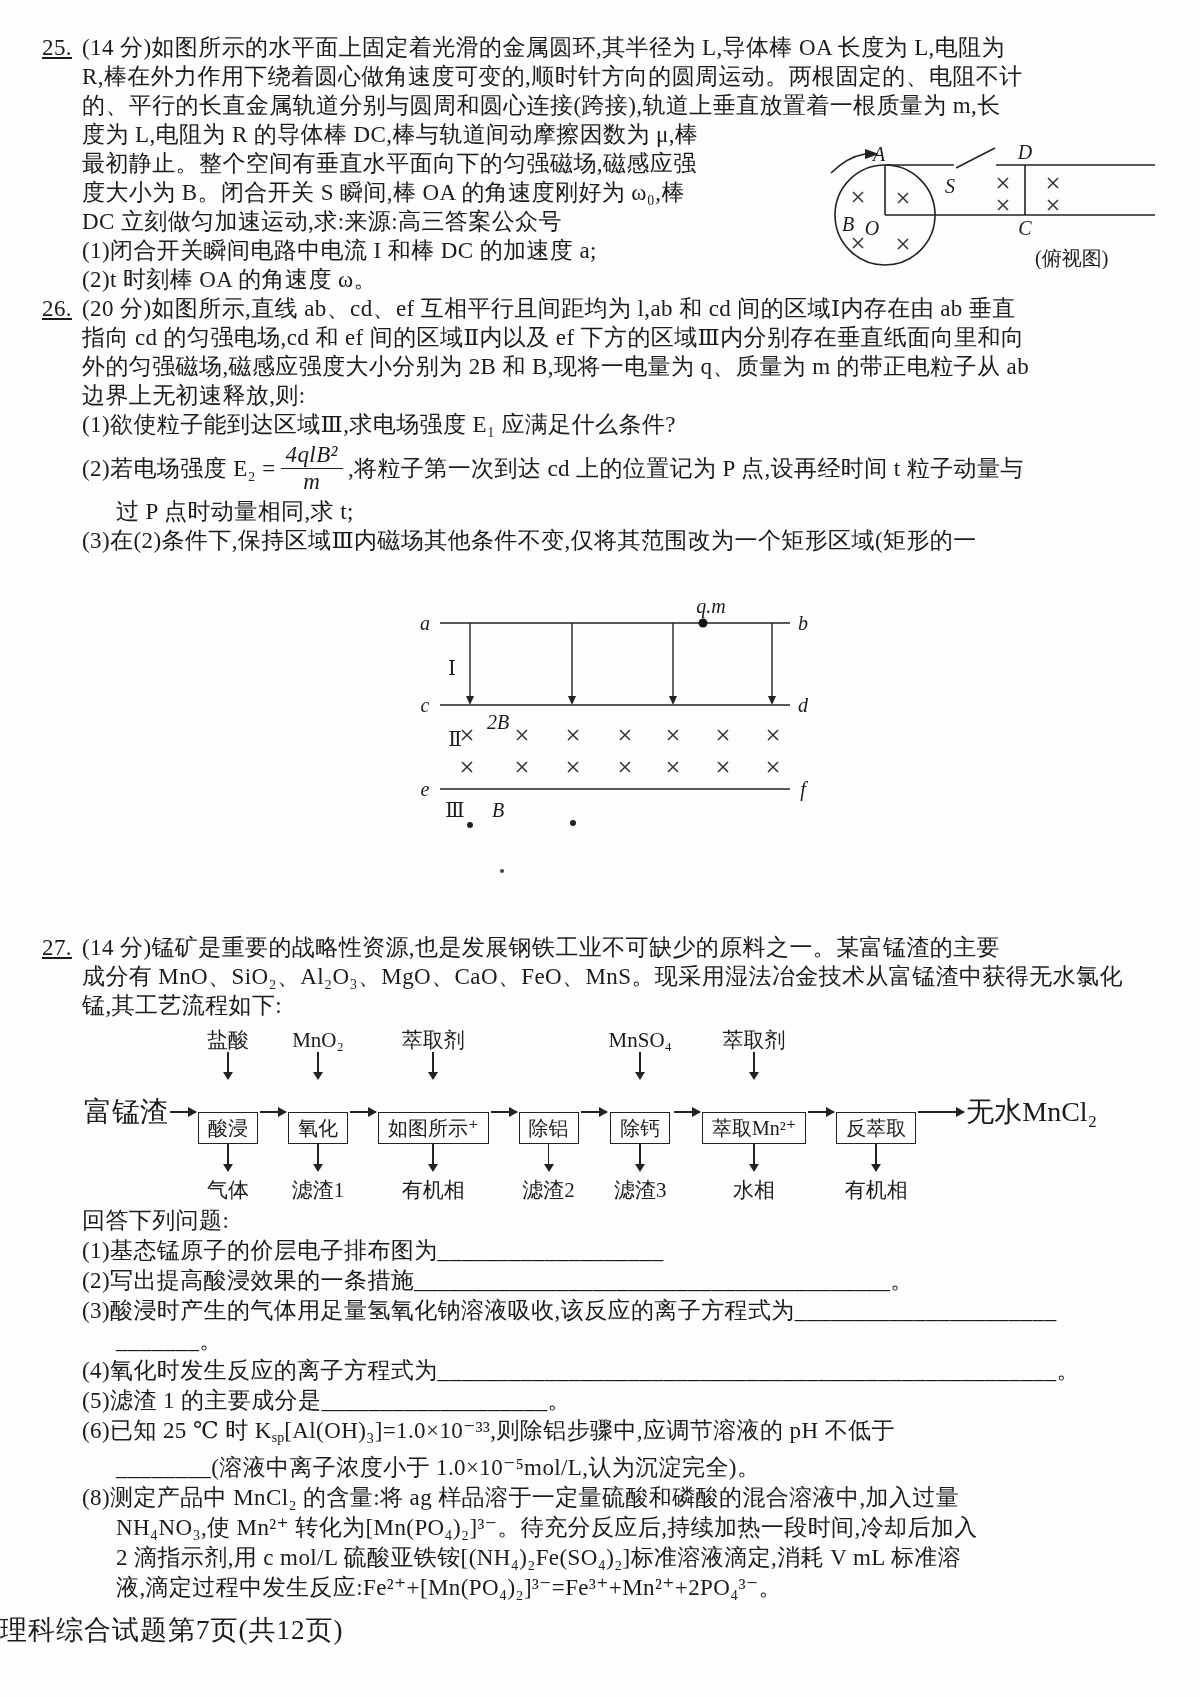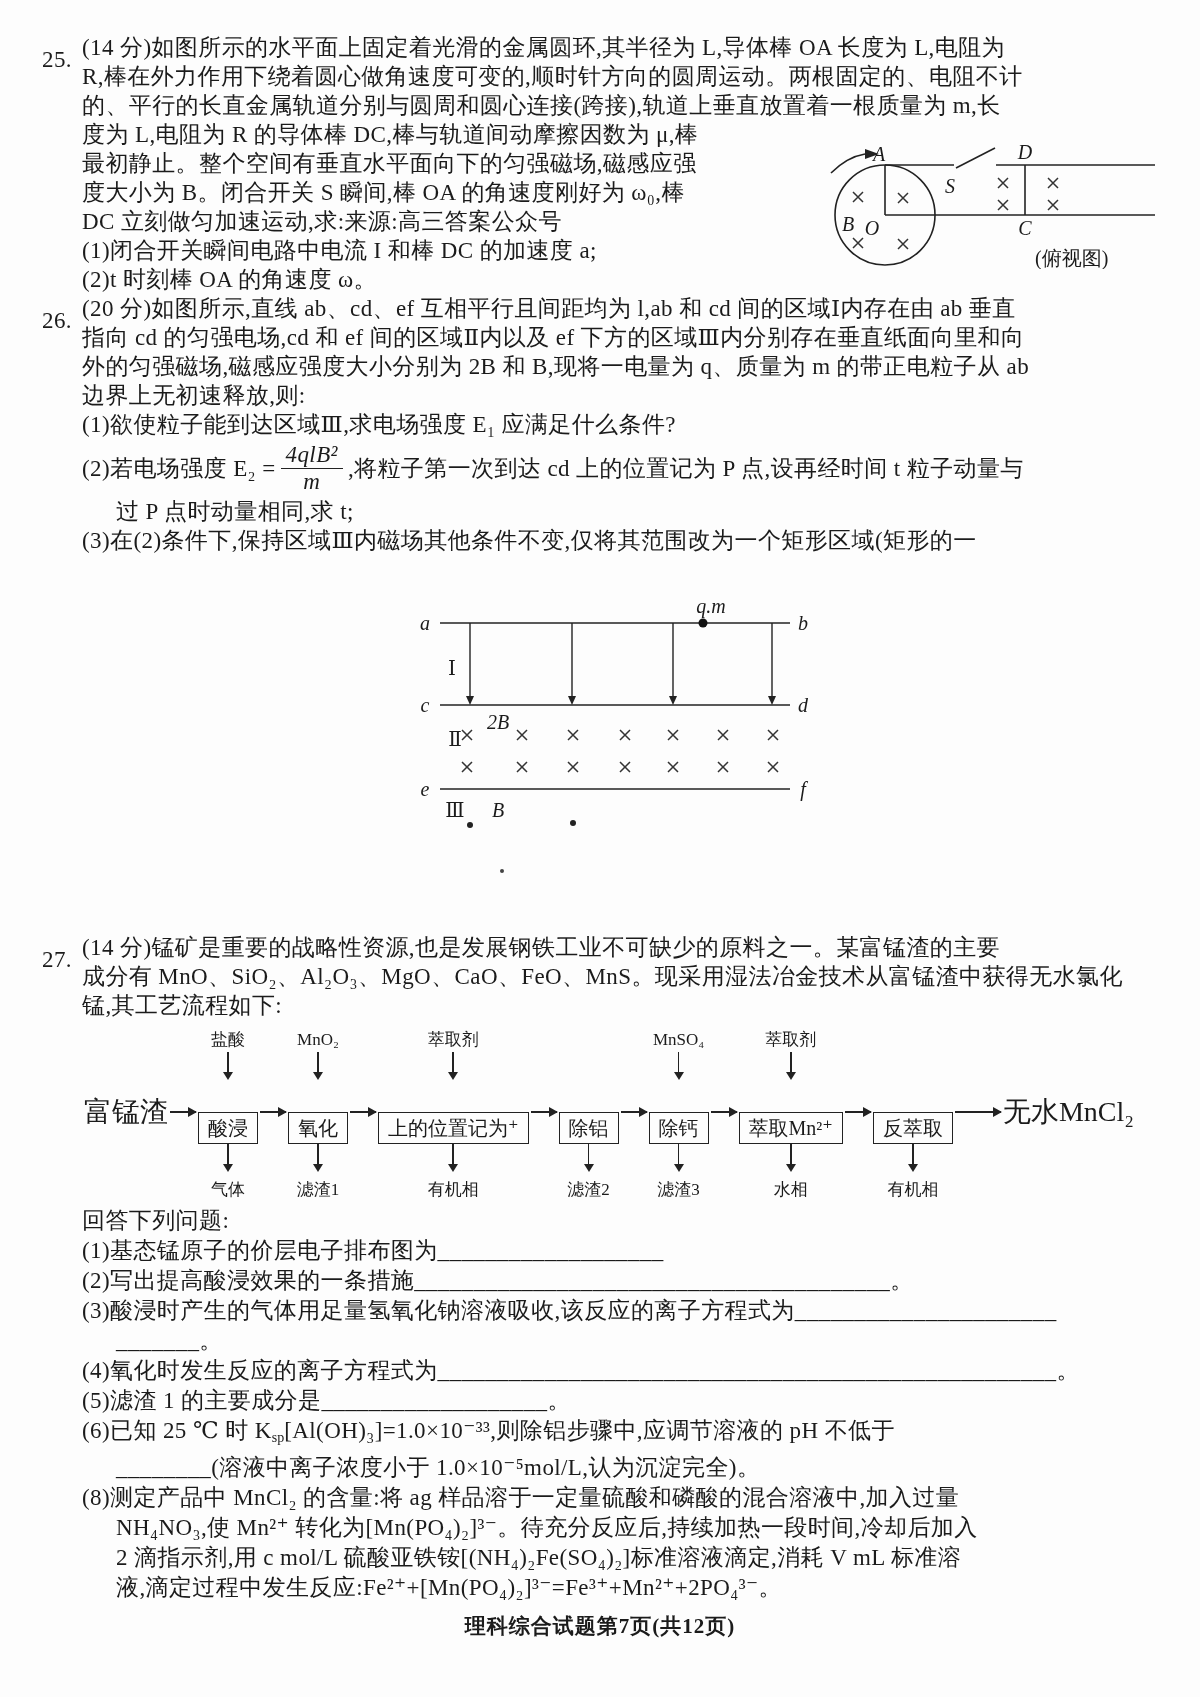--- a/index.html
+++ b/index.html
@@ -10,57 +10,57 @@
     background:#fdfdfd;
     color:#1b1b1b;
     font-family:"Liberation Serif","DejaVu Serif",serif;
     font-size:23px;
     overflow:hidden;
     box-sizing:border-box;
     padding-top:33px;
   }
   .question { margin-left:82px; margin-right:40px; position:relative; }
   .qline { line-height:29px; min-height:29px; letter-spacing:0.4px; position:relative; white-space:nowrap; }
-  .qnum { position:absolute; left:-40px; top:12px; }
+  .qnum { position:absolute; left:-40px; top:0;text-decoration:underline; }
   .ind { padding-left:34px; }
   
   .frac-line { display:flex; align-items:center; height:58px; white-space:nowrap; }
   .frac { display:inline-flex; flex-direction:column; align-items:center; margin:0 5px; font-style:italic; }
   .frac .num { border-bottom:1.6px solid #222; padding:0 5px; line-height:26px; }
   .frac .den { line-height:26px; }
   
   .diag25 { position:absolute; left:753px; top:117px; }
   .diag26 { display:block; margin:2px 0 84px 313px; }
   svg text { font-family:"Liberation Serif","DejaVu Serif",serif; fill:#1b1b1b; }
   .dlabel { font-size:20px; font-style:italic; }
   .droman { font-size:20px; }
   .dcap { font-size:20px; }
   
   .flow { display:flex; align-items:flex-start; margin:2px 0 0 2px; }
   .fc-side { align-self:center; font-size:28px; white-space:nowrap; line-height:24px; }
   .fc-station { display:flex; flex-direction:column; align-items:center; }
   .fc-top { height:58px; display:flex; flex-direction:column; align-items:center; justify-content:flex-end; }
   .fc-bot { height:58px; display:flex; flex-direction:column; align-items:center; justify-content:flex-start;gap:20px; }
-  .fc-label { font-size:17px; line-height:24px; white-space:nowrap; }
+  .fc-label { font-size:21px; line-height:24px; white-space:nowrap; }
   .fc-box { border:1.6px solid #222; padding:3px 9px; font-size:20px; line-height:24px; white-space:nowrap;margin-top:32px; }
   .no-top .fc-top .varrow, .no-top .fc-top .fc-label { visibility:hidden; }
   .varrow { width:10px; height:28px; position:relative; }
   .varrow::before { content:""; position:absolute; left:4.2px; top:0; width:1.6px; height:21px; background:#222; }
   .varrow::after { content:""; position:absolute; left:0; top:20px; width:0; height:0;
     border-left:5px solid transparent; border-right:5px solid transparent; border-top:8px solid #222; }
   .harrow { width:26px; height:12px; position:relative; align-self:center; margin:0 2px; flex-shrink:0; }
   .harrow::before { content:""; position:absolute; left:0; top:5.2px; width:100%; height:1.6px; background:#222; }
   .harrow::after { content:""; position:absolute; right:-1px; top:1px; width:0; height:0;
     border-top:5px solid transparent; border-bottom:5px solid transparent; border-left:9px solid #222; }
   .harrow.long { width:46px; }
   
   .answers { margin-top:4px; }
   .answers .qline { line-height:30px; min-height:30px; }
   .sub { font-size:14px; vertical-align:-4px; letter-spacing:0; }
-  .footer { position:absolute; left:0; right:0; top:1612px; text-align:center; font-size:21px; letter-spacing:1px;font-weight:bold; }
+  .footer { position:absolute; left:0; right:0; top:1612px; font-size:27px; letter-spacing:1px; }
   .artifact-dot { position:absolute; left:500px; top:869px; width:4px; height:4px; border-radius:50%; background:#444; }
 </style>
 </head>
 <body>
 
 <div class="page">
 
   <section class="question">
     <div class="qline">
       <span class="qnum">25.</span>
@@ -217,21 +217,21 @@
           <span class="fc-label">滤渣1</span>
         </div>
       </div>
       <span class="harrow"></span>
 
       <div class="fc-station">
         <div class="fc-top">
           <span class="fc-label">萃取剂</span>
           <span class="varrow"></span>
         </div>
-        <div class="fc-box">上的位置记为⁺</div>
+        <div class="fc-box">如图所示⁺</div>
         <div class="fc-bot">
           <span class="varrow"></span>
           <span class="fc-label">有机相</span>
         </div>
       </div>
       <span class="harrow"></span>
 
       <div class="fc-station no-top">
         <div class="fc-top">
           <span class="fc-label"></span>

